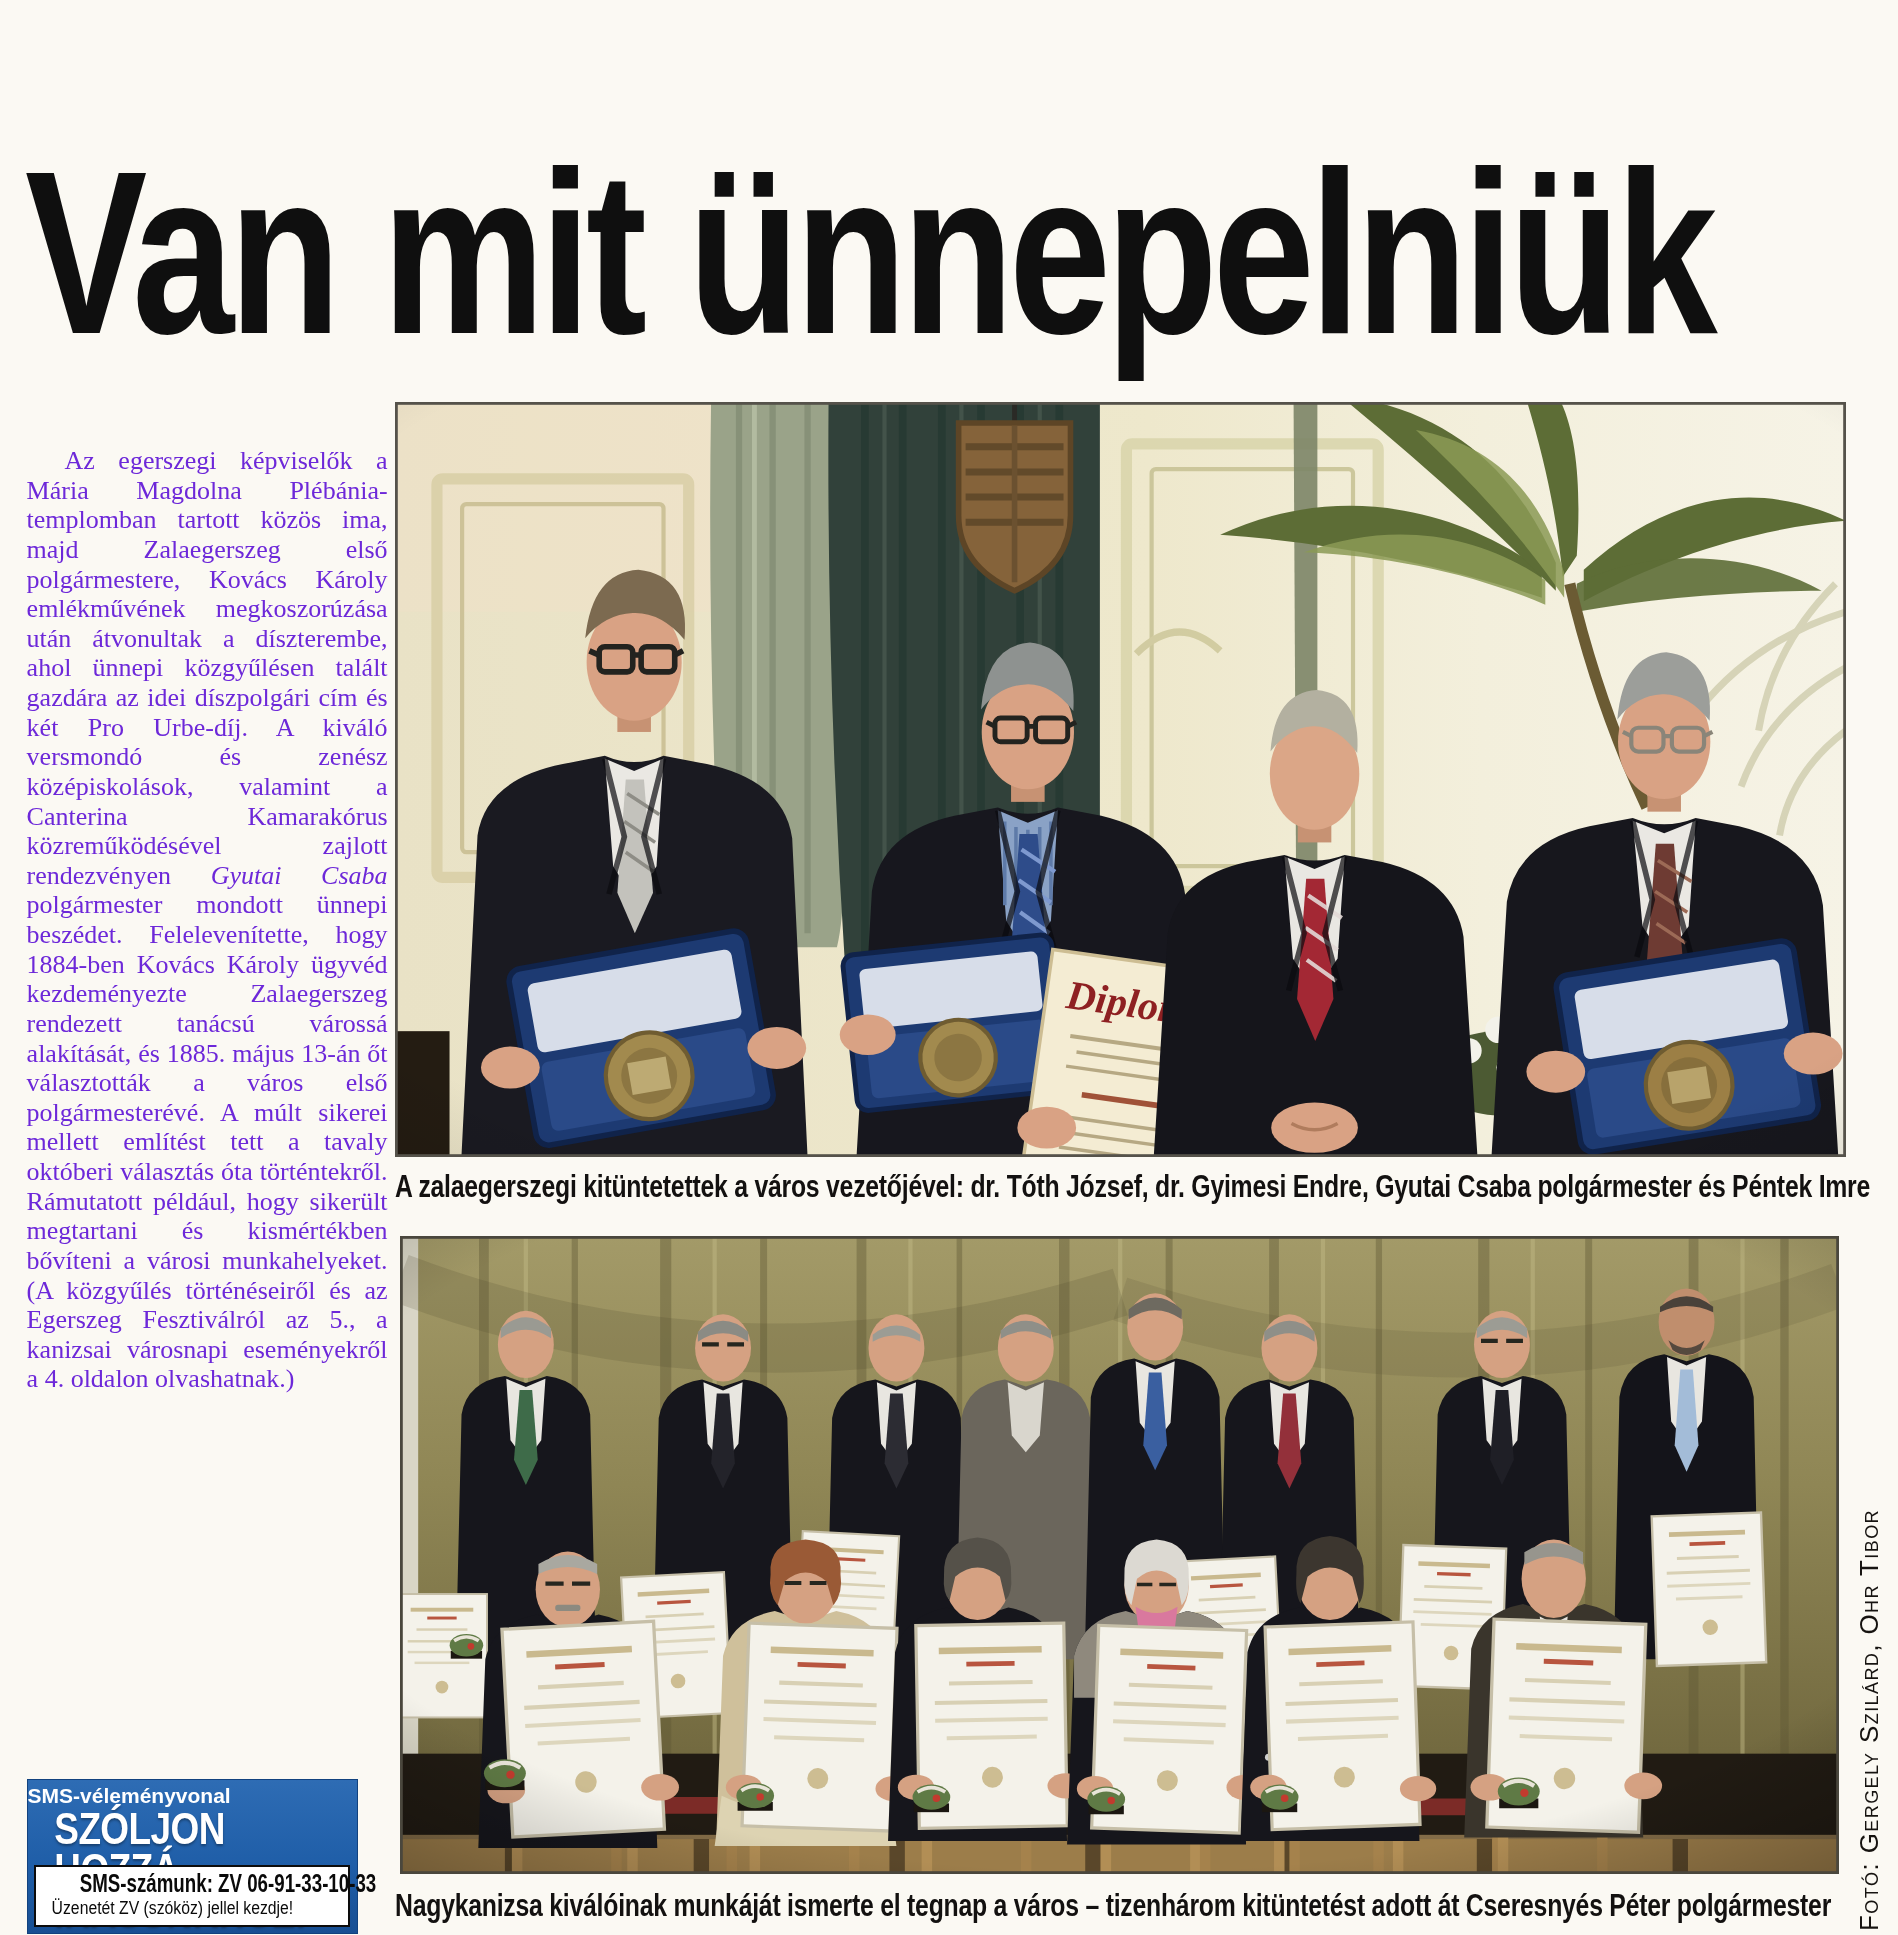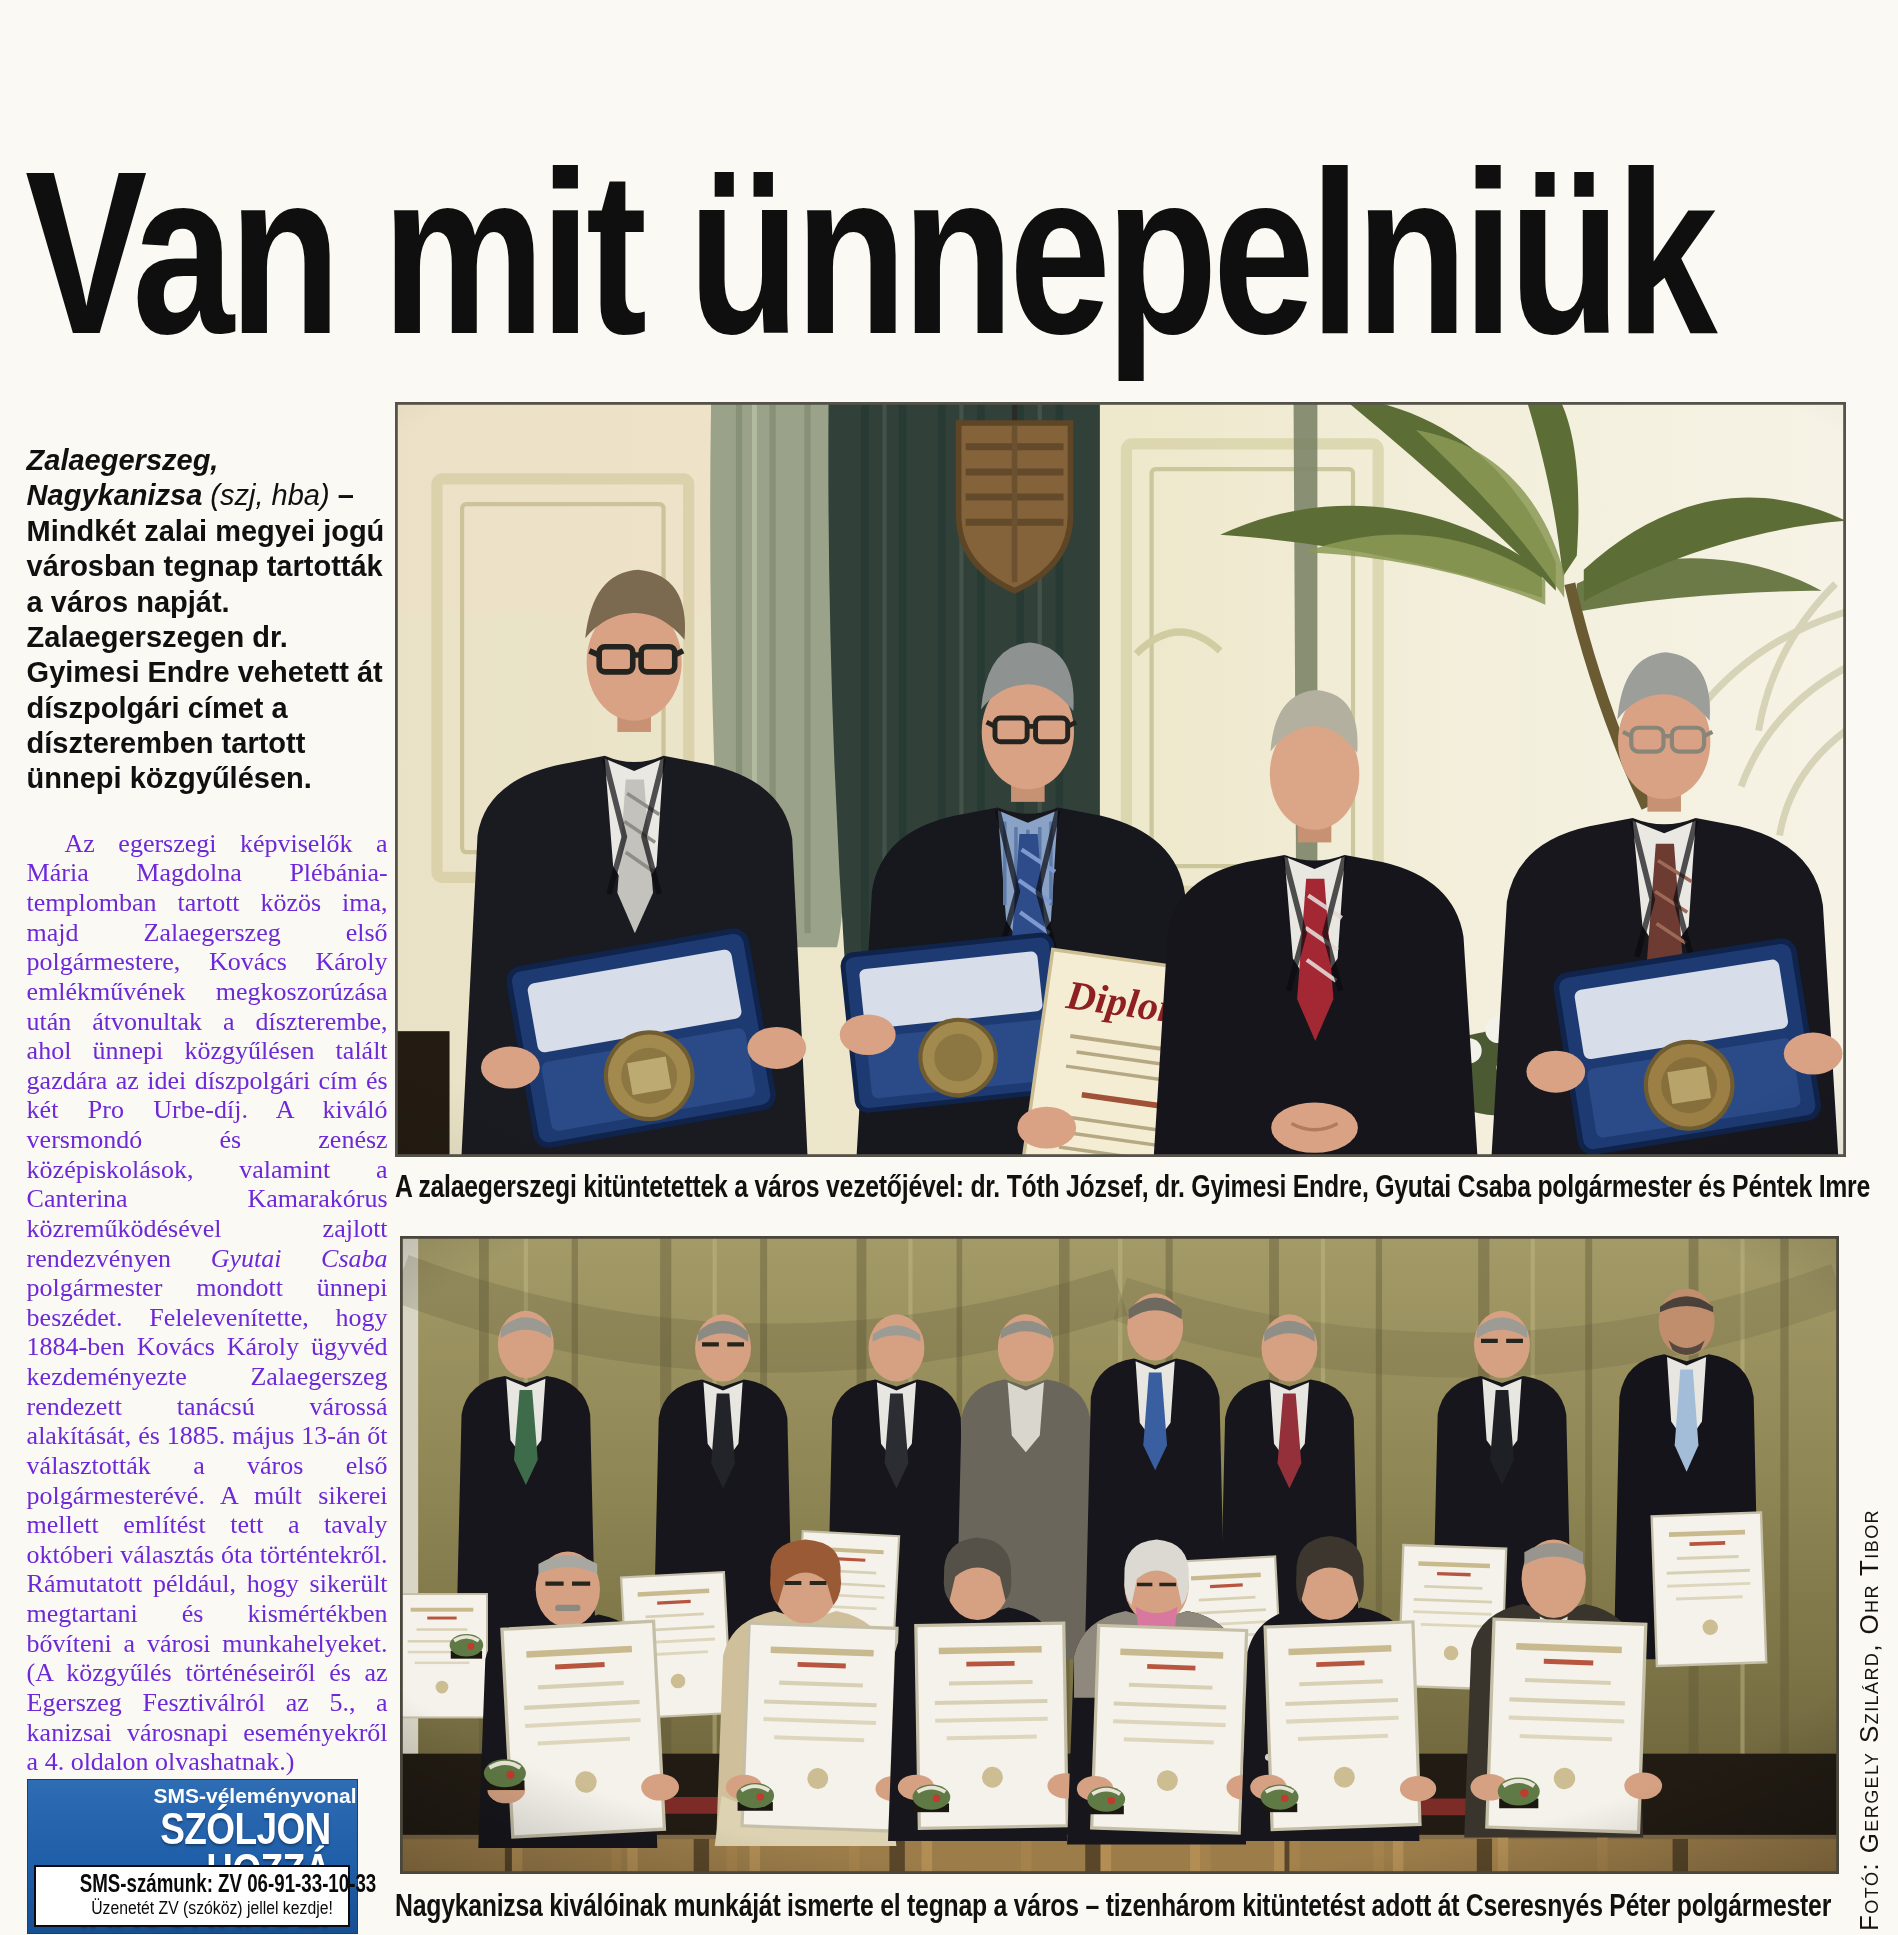--- a/index.html
+++ b/index.html
@@ -48,21 +48,21 @@
     font-family:"Liberation Serif", serif;
     font-size:26px;line-height:1.14;color:#6d28d9;
     text-align:justify;text-indent:38px;
   }
   .bodytext .it{font-style:italic;}
 
   
   .sms{
     position:absolute;left:26.6px;top:1779px;width:331px;height:155px;
     background:linear-gradient(180deg,#2e6cb4 0%,var(--sms-blue,#1f5ea8) 55%,#174f93 100%);
-    border:1.4px solid #12427e;box-sizing:border-box;text-align:right;
+    border:1.4px solid #12427e;box-sizing:border-box;text-align:left;
   }
   .sms-header{margin-top:3.5px;font-size:21px;font-weight:bold;color:#fff;letter-spacing:0;}
   .sms-title{
     font-size:44px;font-weight:bold;color:#fff;line-height:.94;letter-spacing:-0.7px;
     transform:scaleX(.84);transform-origin:center top;
     text-shadow:0 2.1px 2.8px rgba(0,0,0,.35);
   }
   .sms-white{
     position:absolute;left:6.3px;right:6.3px;bottom:5.6px;height:62px;
     background:#fff;border:2.1px solid #0c0c0c;box-sizing:border-box;
@@ -100,21 +100,20 @@
 </style>
 </head>
 <body>
 
 <div class="page">
 
 
   <div class="headline">Van mit ünnepelniük</div>
 
   <div class="col">
-    <p class="lead"><span class="loc">Zalaegerszeg, Nagykanizsa</span> <span class="sig">(szj, hba)</span> <span>– Mindkét zalai megyei jogú városban tegnap tartották a város napját. Zalaegerszegen dr. Gyimesi Endre vehetett át díszpolgári címet a díszteremben tartott ünnepi közgyűlésen.</span></p>
     <p class="bodytext"><span>Az egerszegi képviselők a Mária Magdolna Plébánia-templomban tartott közös ima, majd Zalaegerszeg első polgármestere, Kovács Károly emlékművének megkoszorúzása után átvonultak a díszterembe, ahol ünnepi közgyűlésen talált gazdára az idei díszpolgári cím és két Pro Urbe-díj. A kiváló versmondó és zenész középiskolások, valamint a Canterina Kamarakórus közreműködésével zajlott rendezvényen </span><span class="it">Gyutai Csaba</span><span> polgármester mondott ünnepi beszédet. Felelevenítette, hogy 1884-ben Kovács Károly ügyvéd kezdeményezte Zalaegerszeg rendezett tanácsú várossá alakítását, és 1885. május 13-án őt választották a város első polgármesterévé. A múlt sikerei mellett említést tett a tavaly októberi választás óta történtekről. Rámutatott például, hogy sikerült megtartani és kismértékben bővíteni a városi munkahelyeket. (A közgyűlés történéseiről és az Egerszeg Fesztiválról az 5., a kanizsai városnapi eseményekről a 4. oldalon olvashatnak.)</span></p>
   </div>
 
   <div class="sms">
     <div class="sms-header">SMS-véleményvonal</div>
     <div class="sms-title">SZÓLJON HOZZÁ</div>
     <div class="sms-title">ÍRÁSUNKHOZ!</div>
     <div class="sms-white">
       <div class="sms-number">SMS-számunk: ZV 06-91-33-10-33</div>
       <div class="sms-hint">Üzenetét ZV (szóköz) jellel kezdje!</div>

